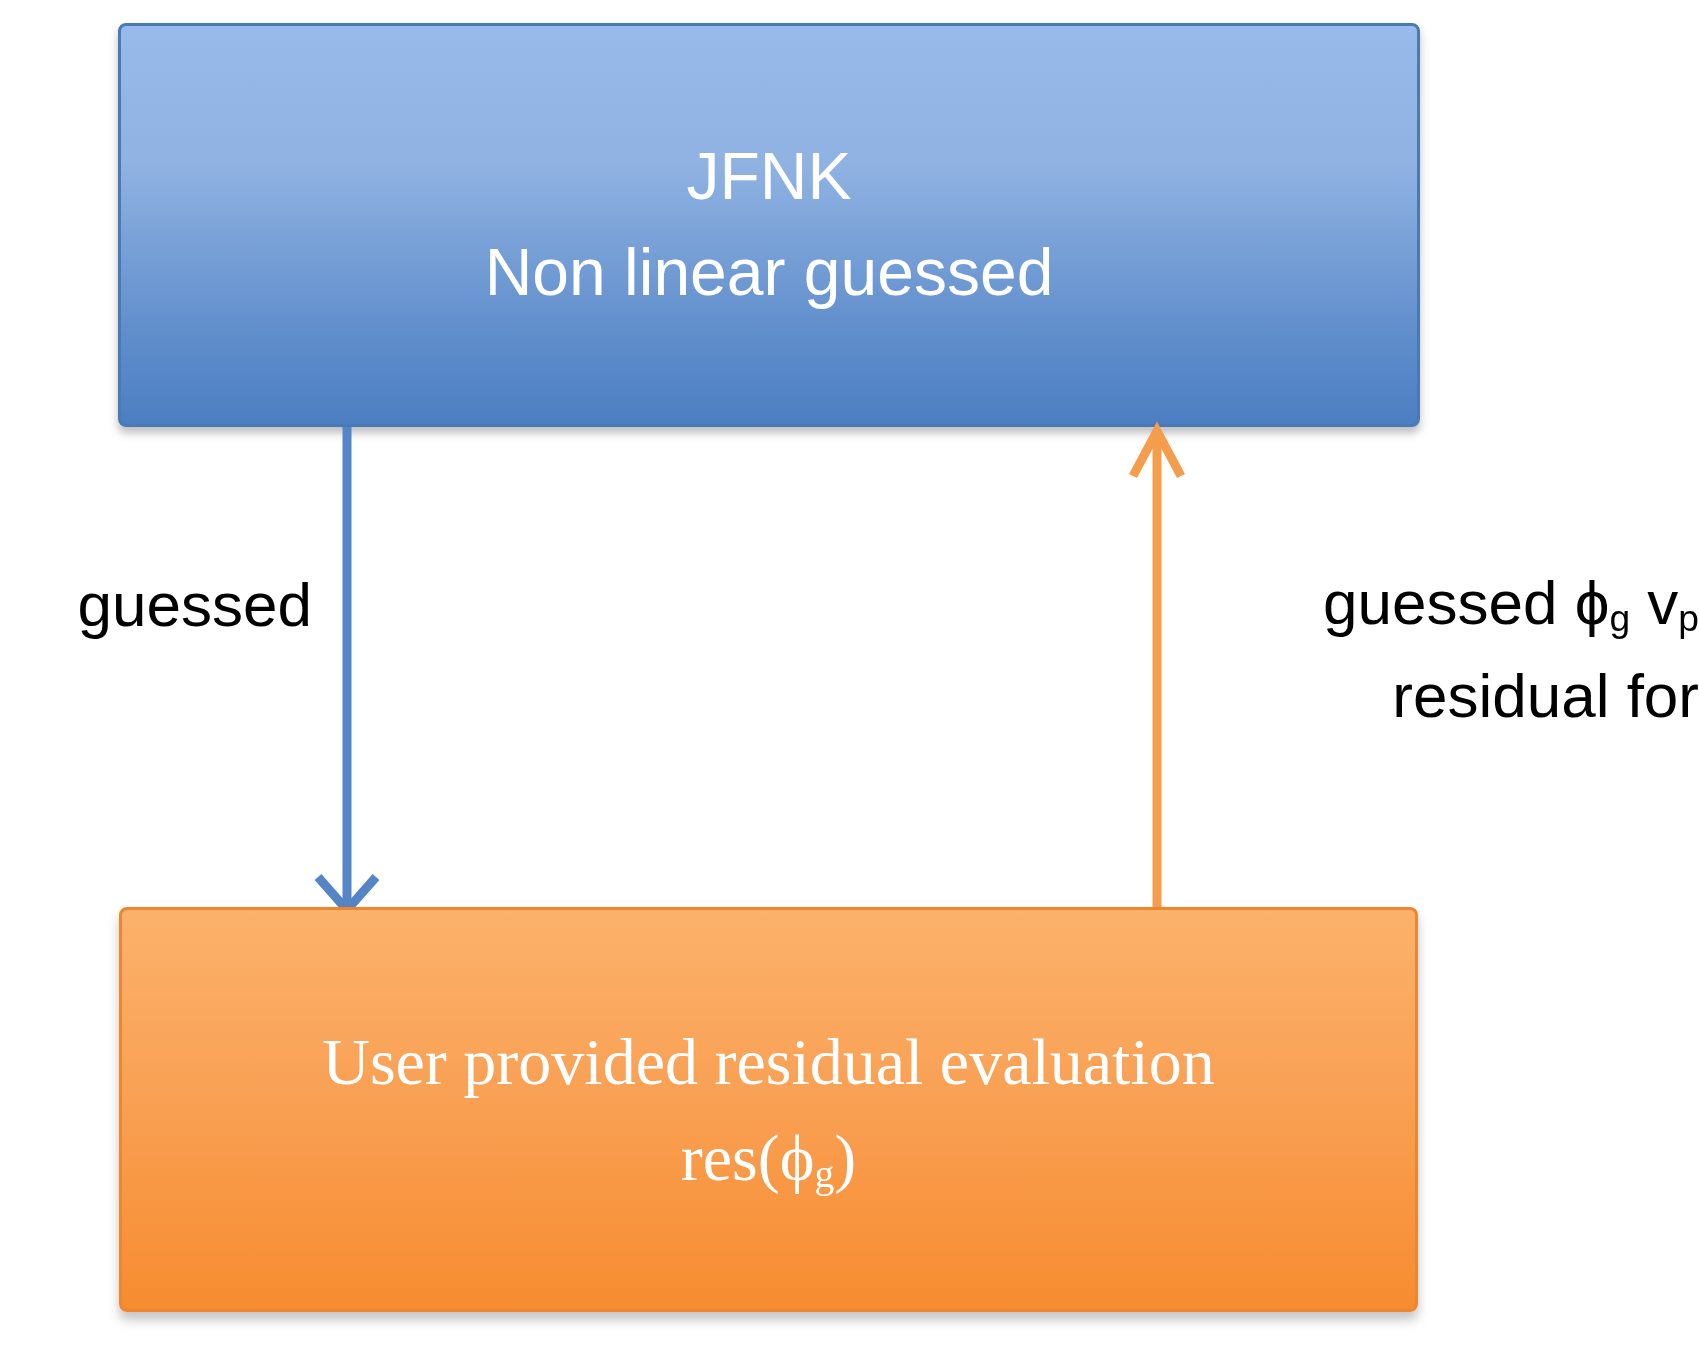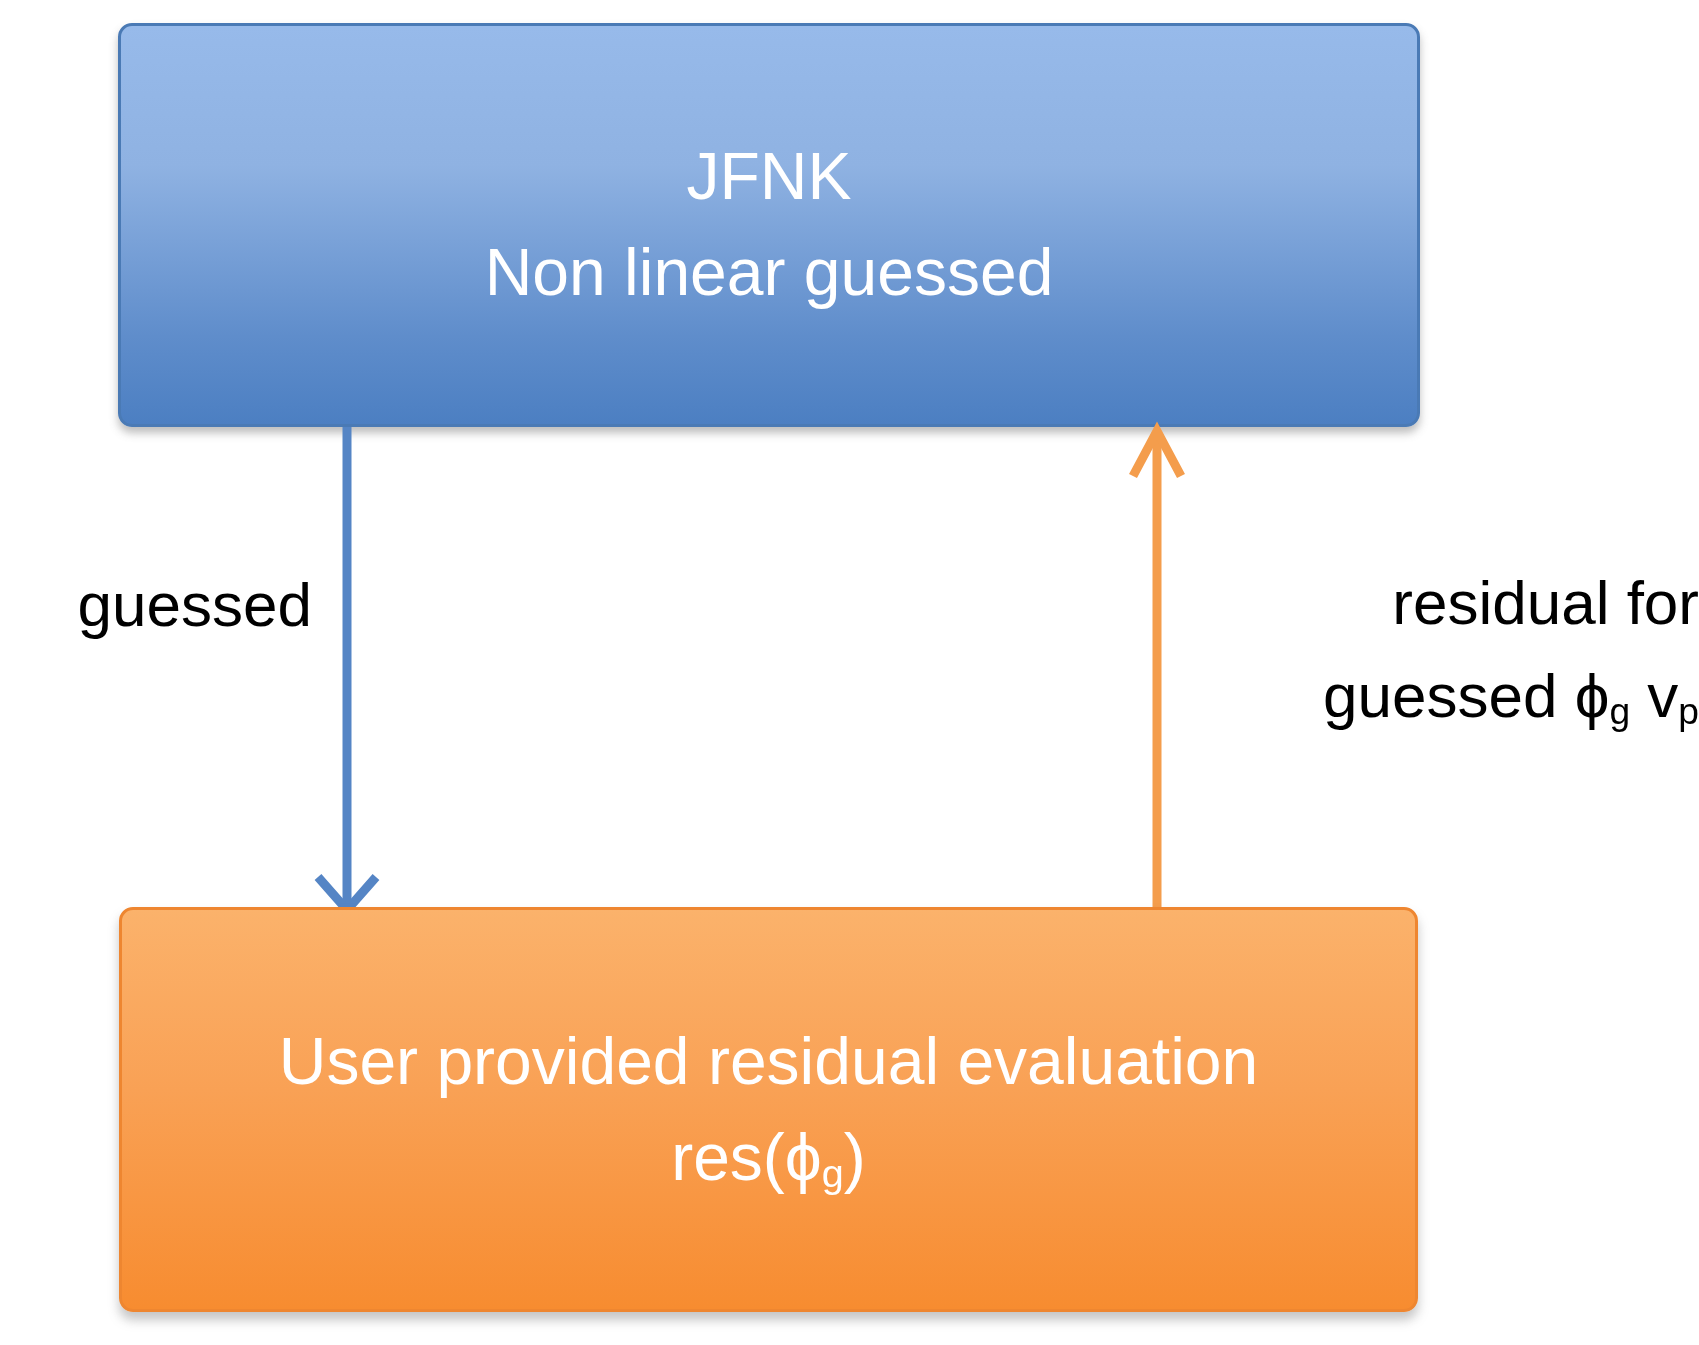--- a/index.html
+++ b/index.html
@@ -7,21 +7,21 @@
     position: relative;
     width: 1699px;
     height: 1345px;
     background: #ffffff;
     overflow: hidden;
     font-family: "Liberation Sans", "DejaVu Sans", sans-serif;
   }
   .box {
     position: absolute;
     box-sizing: border-box;
-    border-radius: 14px;
+    border-radius: 8px;
     display: flex;
     flex-direction: column;
     justify-content: center;
     align-items: center;
     text-align: center;
     color: #ffffff;
     font-size: 66px;
     line-height: 1.45;
   }
   .box.blue {
@@ -30,20 +30,21 @@
     border: 3px solid #4A7AB5;
     background: linear-gradient(180deg, #97BAEA 0%, #8FB2E2 35%, #5F8DCB 78%, #4C7FC2 100%);
     box-shadow: 0 6px 9px rgba(110,110,110,0.45);
   }
   .box.orange {
     left: 119px; top: 907px;
     width: 1299px; height: 405px;
     border: 3px solid #EE8630;
     background: linear-gradient(180deg, #FBB26B 0%, #F9A155 45%, #F78C30 100%);
     box-shadow: 0 8px 11px rgba(110,110,110,0.4);
+    font-family: Liberation Serif, serif;
   }
   .box-line { white-space: nowrap; }
   .label {
     position: absolute;
     color: #000000;
     font-size: 62px;
     line-height: 1.5;
     text-align: right;
   }
   .label.left  { left: 0px;    top: 558px; width: 312px; }
@@ -81,22 +82,22 @@
       <path d="M1157 909 L1157 434" fill="none" stroke-width="9" stroke="#F49D4C"></path>
       <path d="M1133 476 L1157 431 L1181 476" fill="none" stroke-width="9" stroke-linejoin="miter" stroke="#F49D4C"></path>
     </g>
   </svg>
 
   <div class="label left">
     <div>guessed</div>
   </div>
 
   <div class="label right">
+    <div><span>guessed </span><span>ϕ</span><sub>g</sub><span> v</span><sub>p</sub></div>
     <div>residual for</div>
-    <div><span>guessed </span><span>ϕ</span><sub>g</sub><span> v</span><sub>p</sub></div>
   </div>
 
   <div class="box orange">
     <div class="box-line">User provided residual evaluation</div>
     <div class="box-line"><span>res(</span><span>ϕ</span><sub>g</sub><span>)</span></div>
   </div>
 
 </div>
 
 </body></html>

